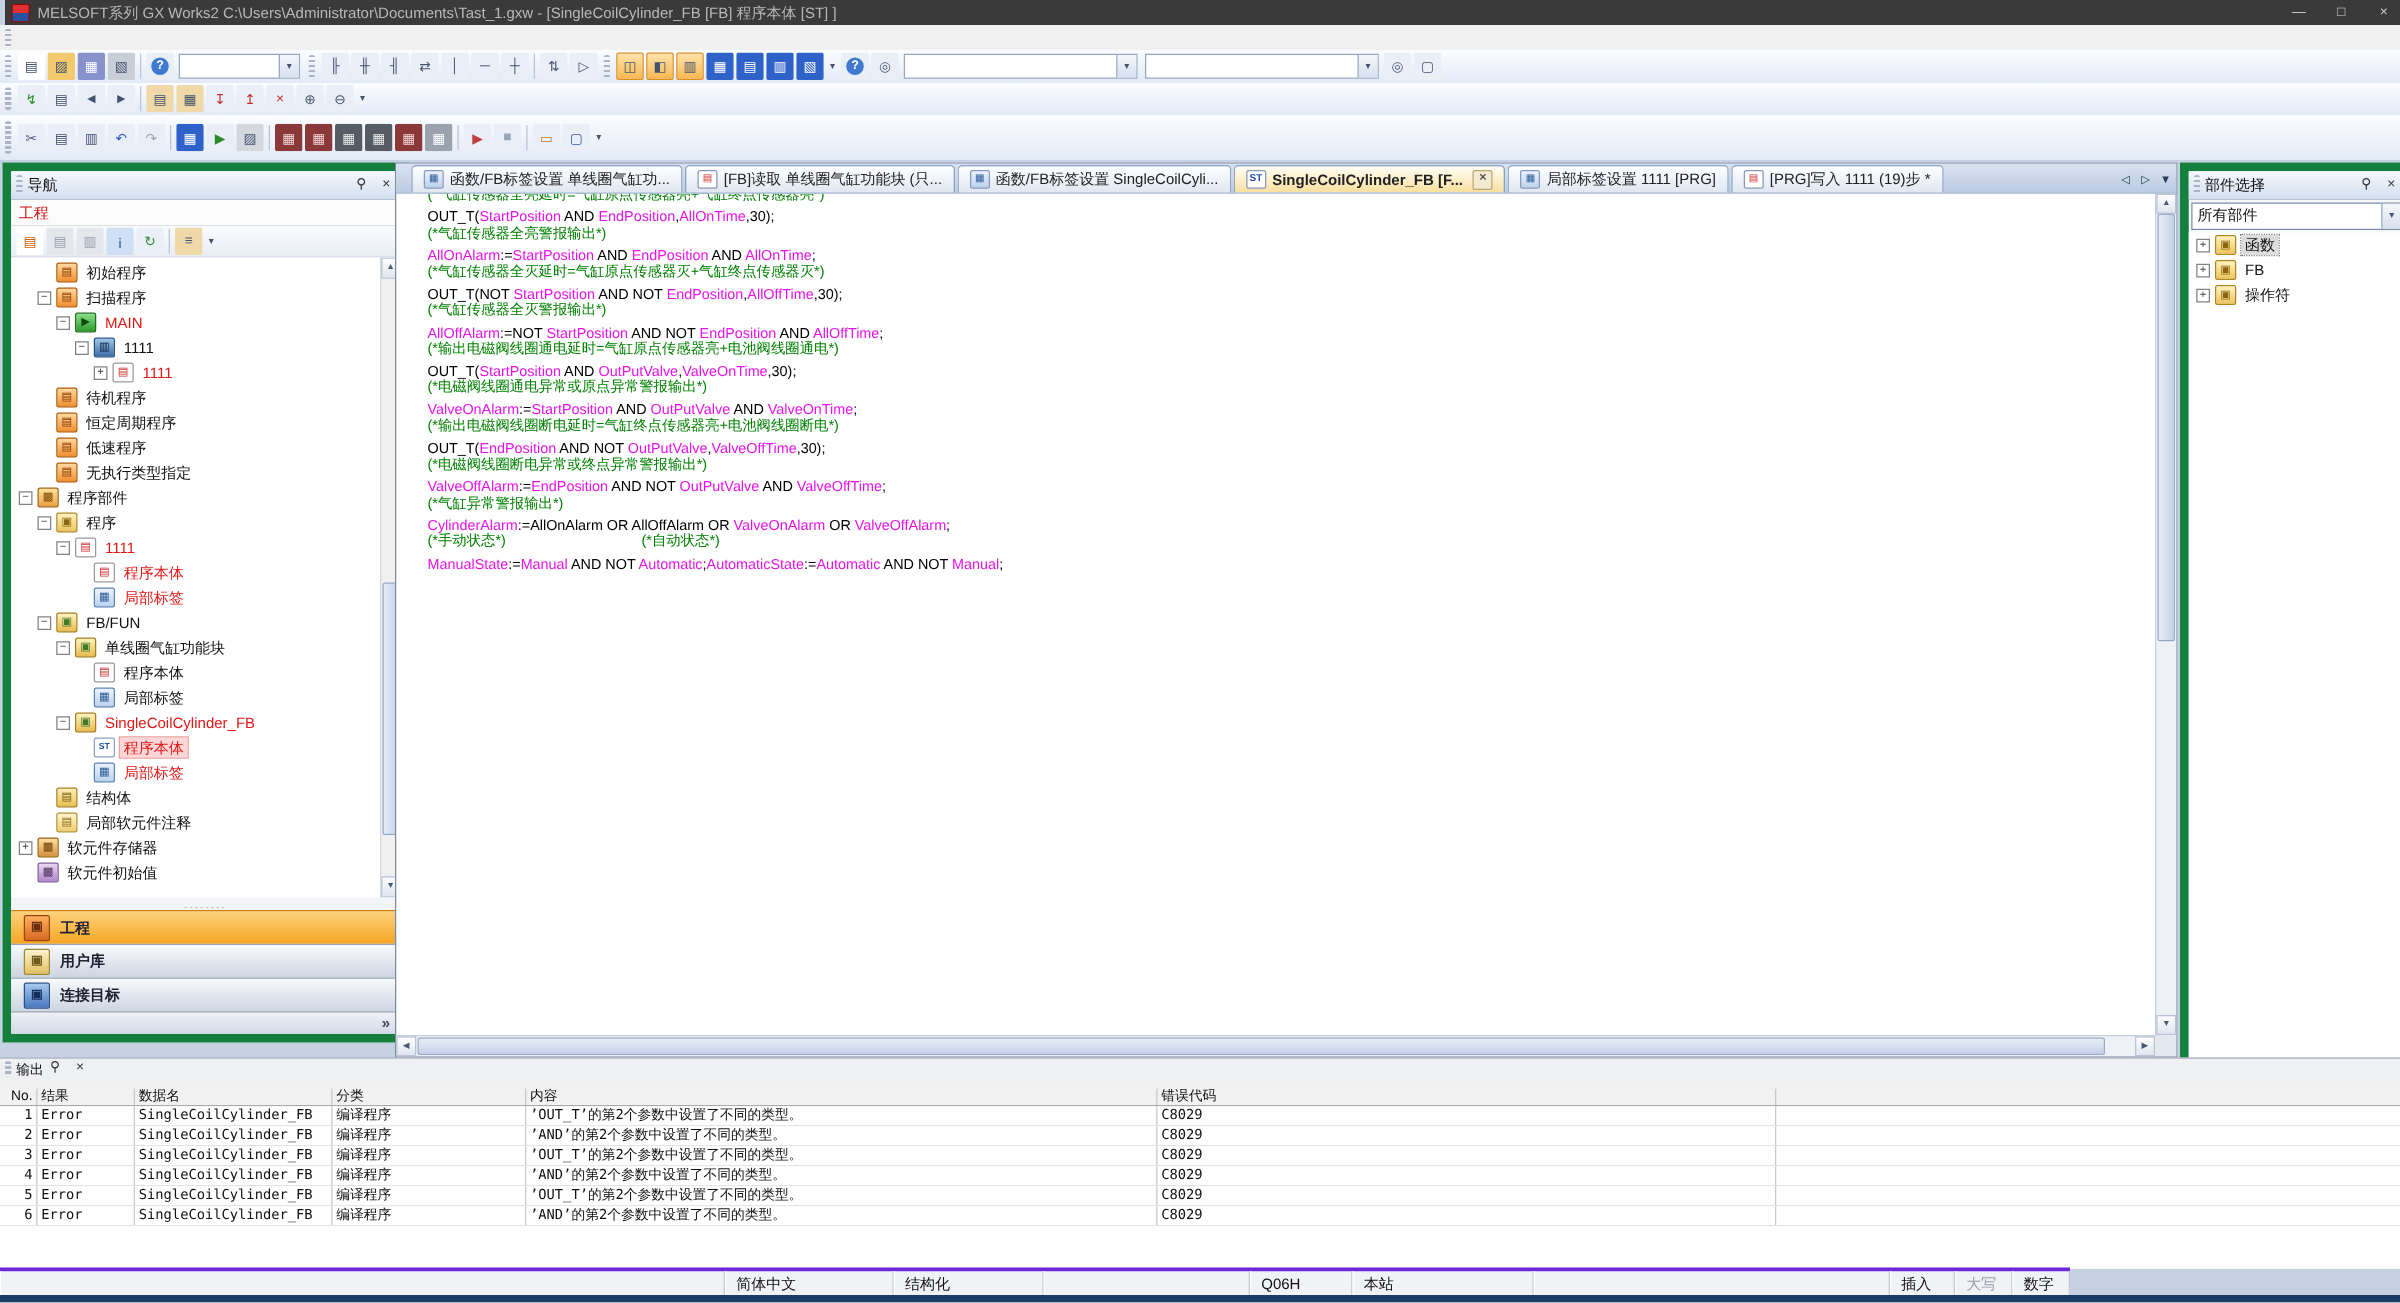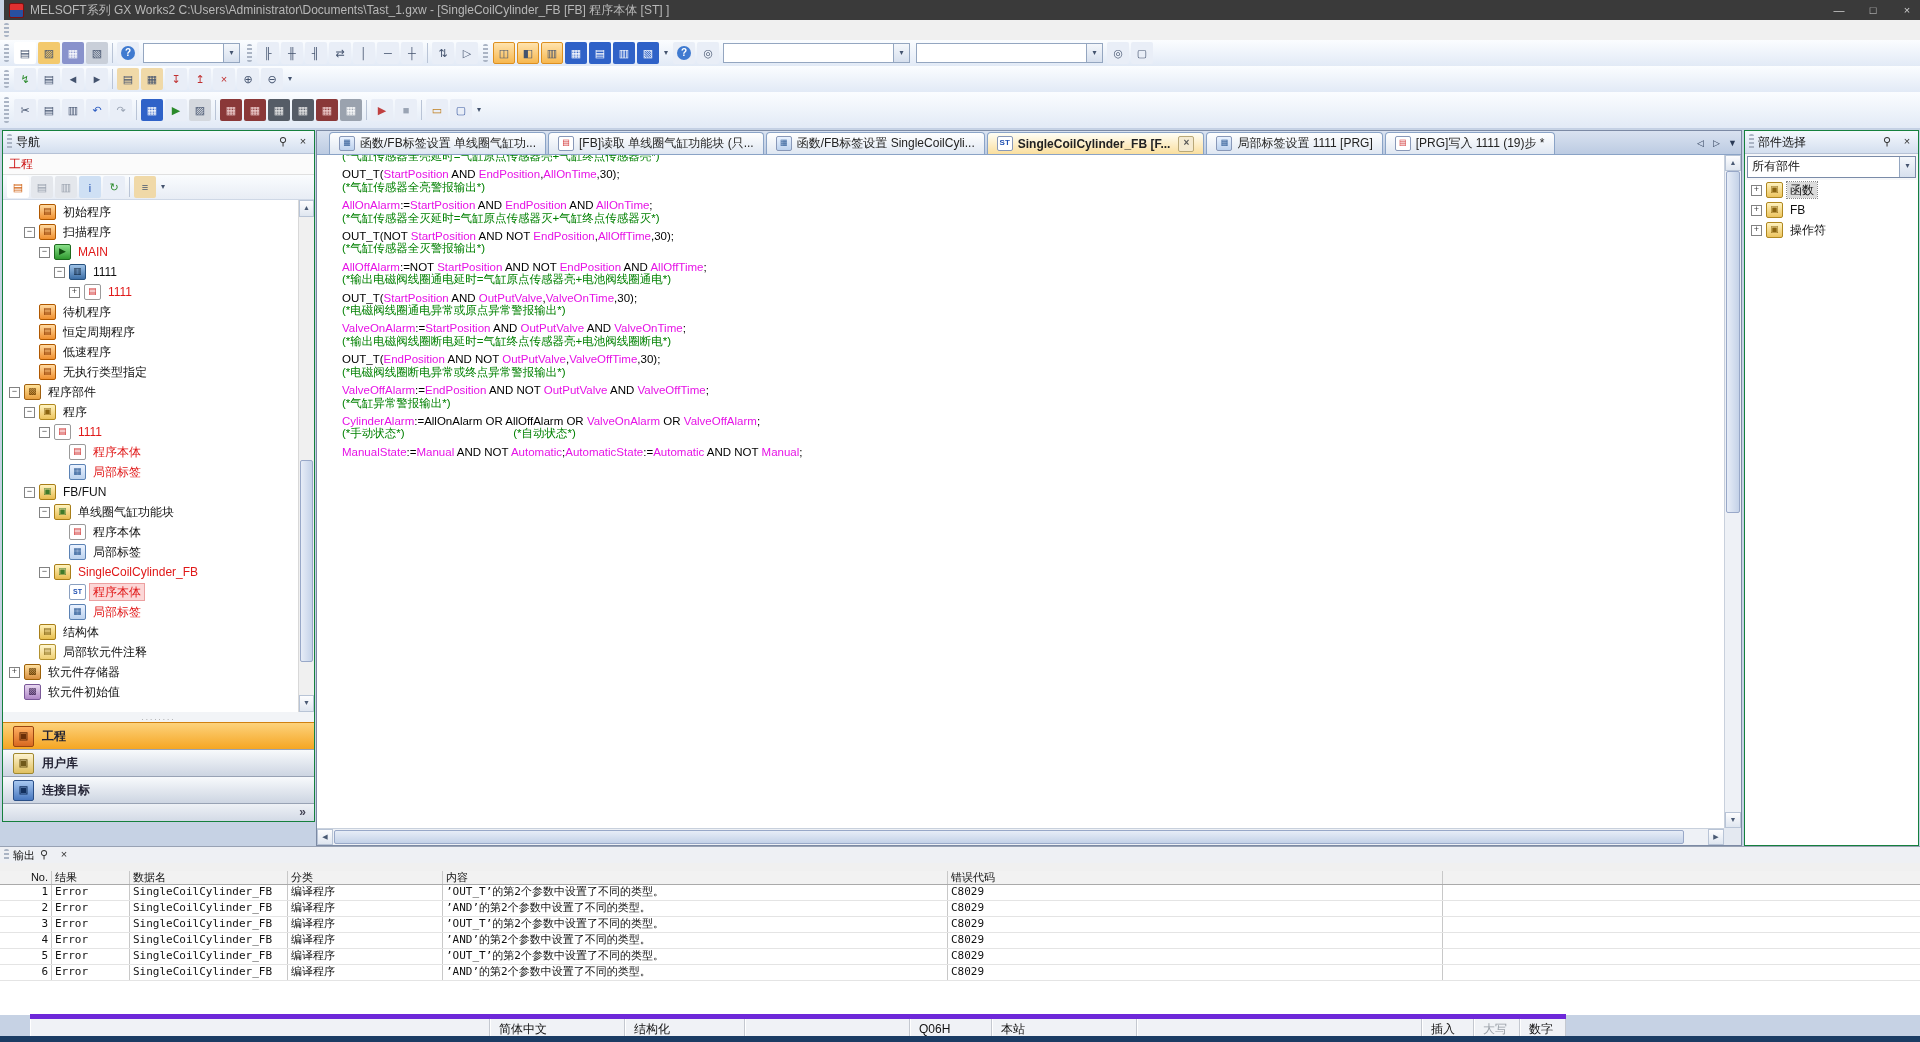--- a/index.html
+++ b/index.html
@@ -19,21 +19,21 @@
   #tb1{top:40px;height:26px;} #tb2{top:66px;height:26px;} #tb3{top:92px;height:36px;}
   .tb-icon{width:20px;height:20px;margin:1px;border:1px solid transparent;border-radius:2px;background:#e9eef7;display:flex;align-items:center;justify-content:center;font-size:11px;color:#44536e;}
   .tb-icon.hl{background:linear-gradient(#ffe3ae,#f7b850);border-color:#dd9020;}
   .tb-icon.round span{background:#3f7ad0;color:#fff;width:14px;height:14px;border-radius:7px;line-height:14px;text-align:center;font-weight:bold;font-size:10px;}
   .tb-sep{width:1px;height:20px;background:#b9c4d6;margin:0 3px;}
   .tb-dd{width:12px;height:20px;line-height:20px;font-size:8px;color:#44536e;text-align:center;}
   .tb-combo{height:18px;background:#fff;border:1px solid #94a6c0;margin:0 3px;position:relative;}
   .combo-dd{position:absolute;right:0;top:0;width:15px;height:100%;background:linear-gradient(#f4f7fb,#d7e0ee);border-left:1px solid #94a6c0;text-align:center;font-size:8px;line-height:17px;color:#44536e;}
   
   #workspace{left:0;top:128px;width:1920px;height:718px;}
-  .panel{background:#f6f7f9;border:1px solid #15803d;}
+  .panel{background:#f6f7f9;border:7px solid #15803d;}
   #nav{left:2px;top:2px;width:311px;height:690px;display:flex;flex-direction:column;}
   #parts{left:1744px;top:2px;width:173px;height:714px;display:flex;flex-direction:column;}
   .panel-head{height:22px;background:linear-gradient(#f4f8fd,#d4dfef);border-bottom:1px solid #b6c2d6;display:flex;align-items:center;font-size:12px;}
   .panel-head .ph-title{flex:1;white-space:nowrap;overflow:hidden;}
   .ph-btn{width:16px;height:16px;line-height:15px;text-align:center;color:#333;font-size:11px;margin-right:2px;border:1px solid transparent;}
   #proj-label{height:20px;line-height:20px;padding-left:6px;color:#cc1111;background:#fbfbfb;border-bottom:1px solid #e0e0e0;}
   #nav-tools{height:24px;display:flex;align-items:center;background:linear-gradient(#fafcfe,#e8edf5);border-bottom:1px solid #cfd8e6;padding-left:3px;}
   #nav-tree{flex:1;background:#fff;position:relative;overflow:hidden;}
   .tree-inner{position:absolute;left:0;top:2px;right:15px;}
   .trow{height:20px;display:flex;align-items:center;white-space:nowrap;}
@@ -95,25 +95,25 @@
   #parts-tree{flex:1;background:#fff;}
   
   #output{left:0;top:846px;width:1920px;height:168px;background:#f0f0f0;border-top:1px solid #98a2b4;display:flex;flex-direction:column;}
   #out-head{height:16px;display:flex;align-items:center;font-size:11px;background:#eef0f4;}
   #out-section{height:18px;line-height:18px;padding-left:4px;background:#fbfbfb;border-bottom:1px solid #9aa2ae;}
   #out-gap{height:8px;}
   .orow{display:flex;height:15px;background:#fff;border-bottom:1px solid #e4e4e4;font-family:"DejaVu Sans Mono",monospace;font-size:11px;white-space:nowrap;}
   .orow.ohead{background:#f2f2f2;height:13px;border-bottom:1px solid #aaa;font-family:"Liberation Sans",sans-serif;}
   .ocell{border-right:1px solid #c8c8c8;padding:0 3px;overflow:hidden;box-sizing:border-box;flex:none;line-height:14px;}
   .ohead .ocell{line-height:12px;}
-  .c0{width:52px;text-align:right;} .c1{width:78px;} .c2{width:158px;} .c3{width:155px;} .c4{width:505px;} .c5{width:495px;}
+  .c0{width:30px;text-align:right;} .c1{width:78px;} .c2{width:158px;} .c3{width:155px;} .c4{width:505px;} .c5{width:495px;}
   .cfill{flex:1;border-right:none;}
   #out-msg{height:16px;line-height:15px;border-top:1px solid #9aa2ae;background:#f0f0f0;font-family:"DejaVu Sans Mono",monospace;font-size:11px;padding-left:4px;}
   
-  #statusbar{left:0;top:1014px;width:1536px;height:22px;background:#f0f2f6;border-top:5px solid #6d28d9;display:flex;align-items:stretch;margin-left:30px;}
+  #statusbar{left:0;top:1014px;width:1656px;height:22px;background:#f0f2f6;border-top:3px solid #6d28d9;display:flex;align-items:stretch;}
   .seg{border-right:1px solid #c4c8d0;border-left:1px solid #fff;line-height:21px;padding-left:8px;white-space:nowrap;overflow:hidden;box-sizing:border-box;}
   .seg.dim{color:#9aa0a8;}
   #darkstrip{left:0;top:1036px;width:1920px;height:6px;background:#1b3c64;}
 </style>
 </head>
 <body>
 
 <div class="abs" id="titlebar">
   <div id="app-icon"></div>
   <div class="title">MELSOFT系列 GX Works2 C:\Users\Administrator\Documents\Tast_1.gxw - [SingleCoilCylinder_FB [FB] 程序本体 [ST] ]</div>

